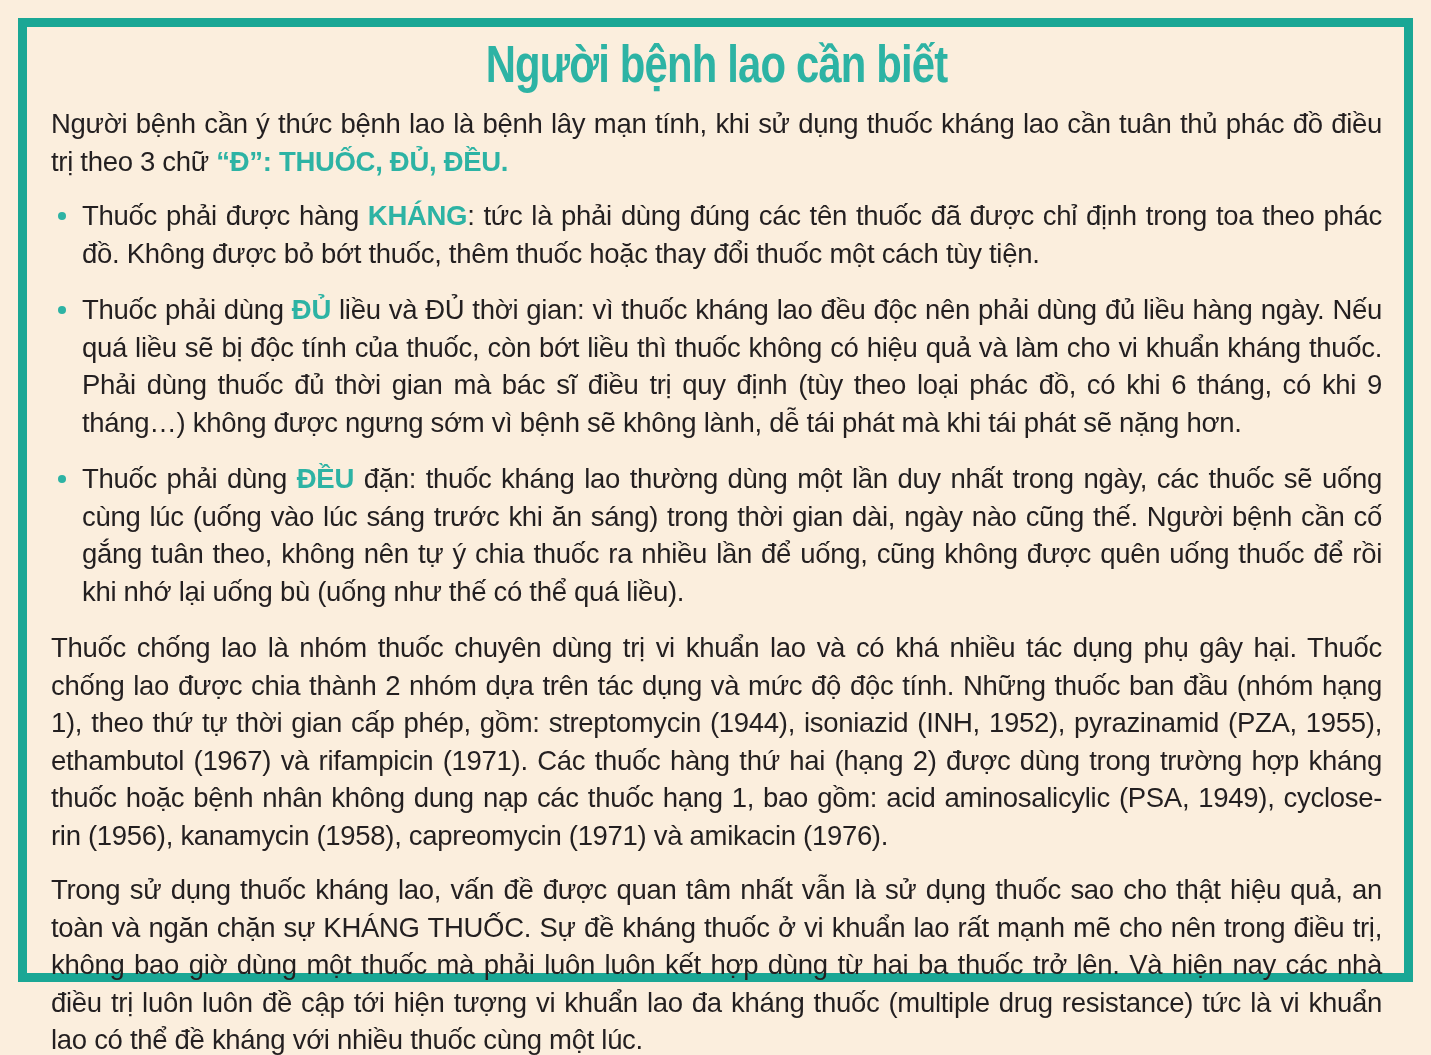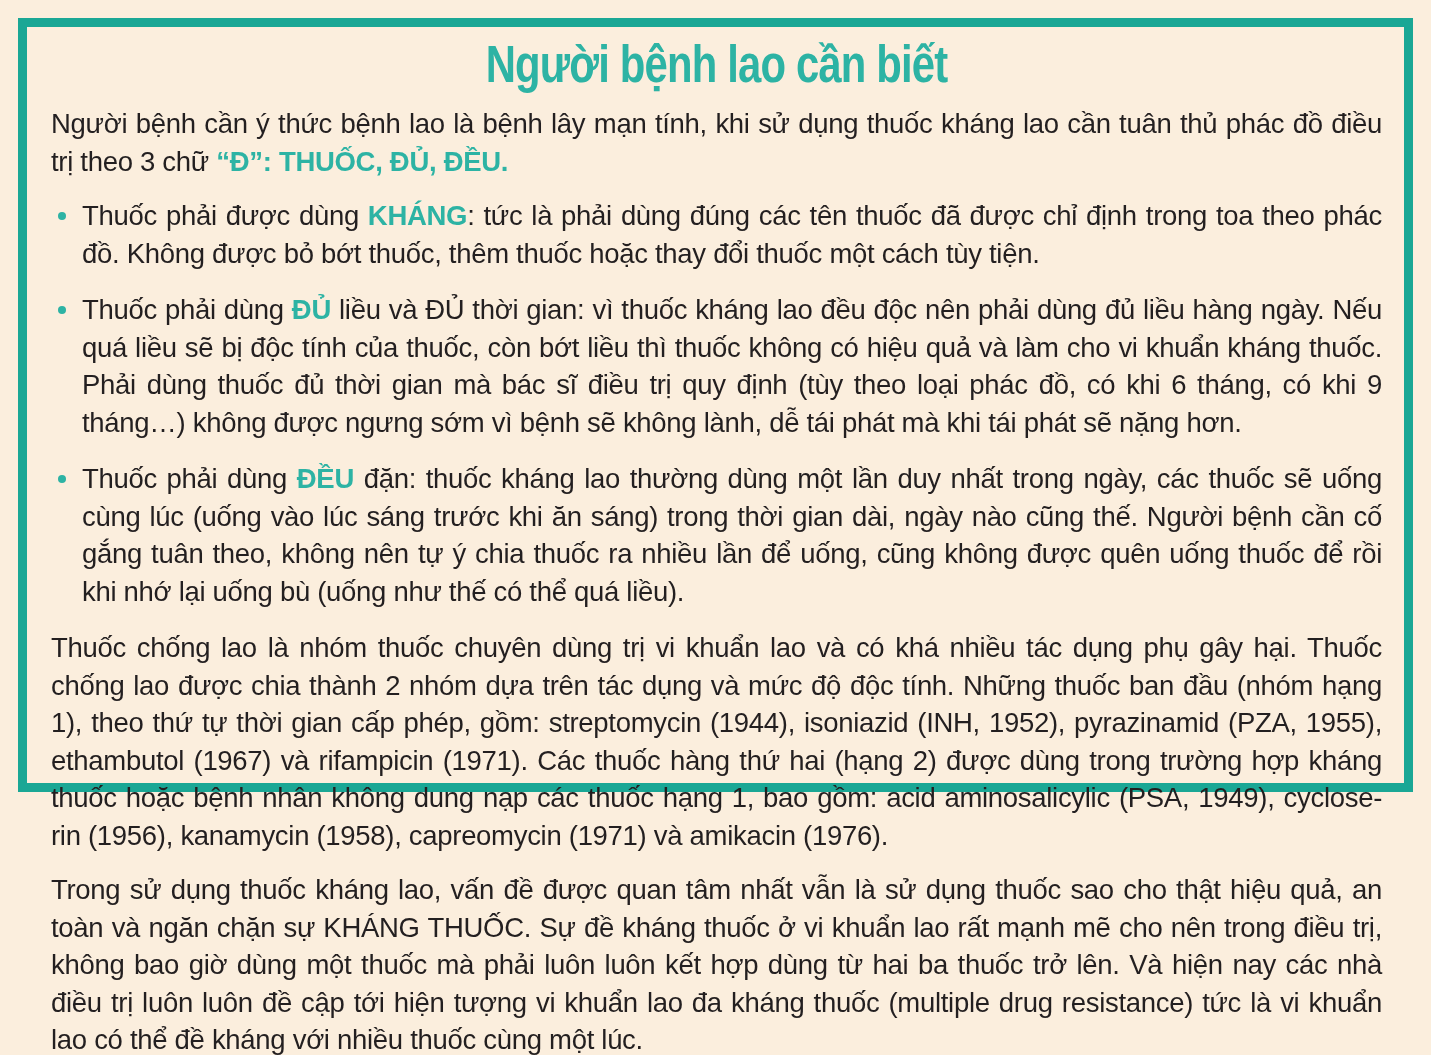--- a/index.html
+++ b/index.html
@@ -12,21 +12,21 @@
   html, body {
     margin: 0; padding: 0;
     width: 1431px; height: 1055px;
     background: var(--background);
     overflow: hidden;
     font-family: "Liberation Sans", "DejaVu Sans", sans-serif;
   }
   .frame {
     position: absolute;
     left: 18px; top: 18px;
-    width: 1395px; height: 774px;
+    width: 1395px; height: 964px;
     border: 9px solid var(--border);
     padding: 8px 22px 0 24px;
   }
   .doc-title {
     text-align: center;
     margin: 2px 0 12px 0;
     color: var(--accent);
     font-weight: bold;
     font-size: 51px;
     line-height: 56px;
@@ -67,21 +67,21 @@
 <body>
 
 <div class="frame">
 
   <h1 class="doc-title"><span class="squeeze">Người bệnh lao cần biết</span></h1>
 
   <p class="para"><span>Người bệnh cần ý thức bệnh lao là bệnh lây mạn tính, khi sử dụng thuốc kháng lao cần tuân thủ phác đồ điều trị theo 3 chữ </span><span class="accent-bold">“Đ”: THUỐC, ĐỦ, ĐỀU.</span></p>
 
   <div class="bullet">
     <span class="dot"></span>
-    <span>Thuốc phải được dùng </span><span class="accent-bold">KHÁNG</span><span>: tức là phải dùng đúng các tên thuốc đã được chỉ định trong toa theo phác đồ. Không được bỏ bớt thuốc, thêm thuốc hoặc thay đổi thuốc một cách tùy tiện.</span>
+    <span>Thuốc phải được hàng </span><span class="accent-bold">KHÁNG</span><span>: tức là phải dùng đúng các tên thuốc đã được chỉ định trong toa theo phác đồ. Không được bỏ bớt thuốc, thêm thuốc hoặc thay đổi thuốc một cách tùy tiện.</span>
   </div>
 
   <div class="bullet">
     <span class="dot"></span>
     <span>Thuốc phải dùng </span><span class="accent-bold">ĐỦ</span><span> liều và ĐỦ thời gian: vì thuốc kháng lao đều độc nên phải dùng đủ liều hàng ngày. Nếu quá liều sẽ bị độc tính của thuốc, còn bớt liều thì thuốc không có hiệu quả và làm cho vi khuẩn kháng thuốc. Phải dùng thuốc đủ thời gian mà bác sĩ điều trị quy định (tùy theo loại phác đồ, có khi 6 tháng, có khi 9 tháng…) không được ngưng sớm vì bệnh sẽ không lành, dễ tái phát mà khi tái phát sẽ nặng hơn.</span>
   </div>
 
   <div class="bullet">
     <span class="dot"></span>
     <span>Thuốc phải dùng </span><span class="accent-bold">ĐỀU</span><span> đặn: thuốc kháng lao thường dùng một lần duy nhất trong ngày, các thuốc sẽ uống cùng lúc (uống vào lúc sáng trước khi ăn sáng) trong thời gian dài, ngày nào cũng thế. Người bệnh cần cố gắng tuân theo, không nên tự ý chia thuốc ra nhiều lần để uống, cũng không được quên uống thuốc để rồi khi nhớ lại uống bù (uống như thế có thể quá liều).</span>

